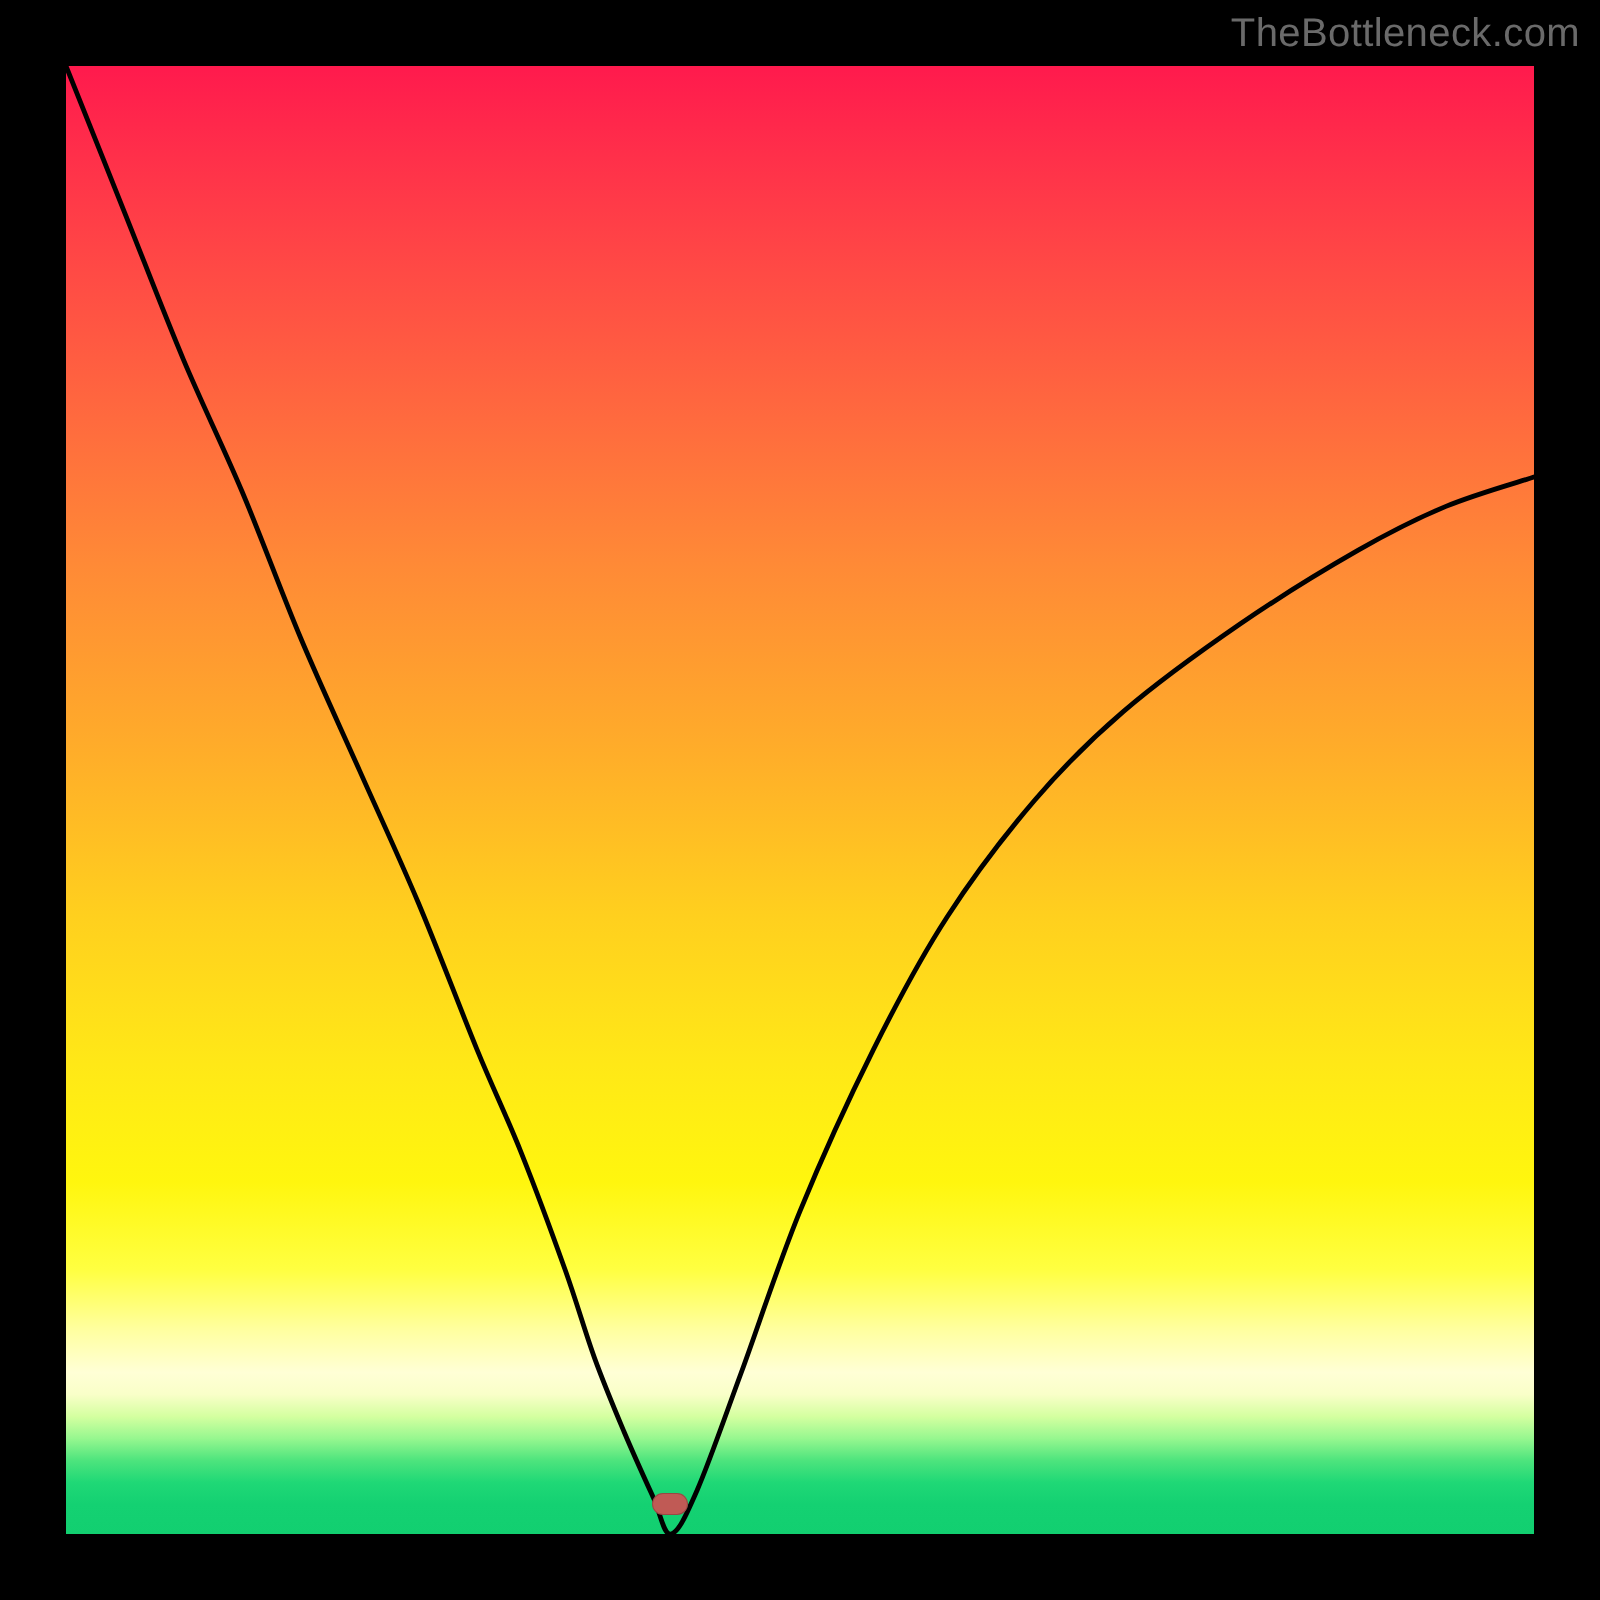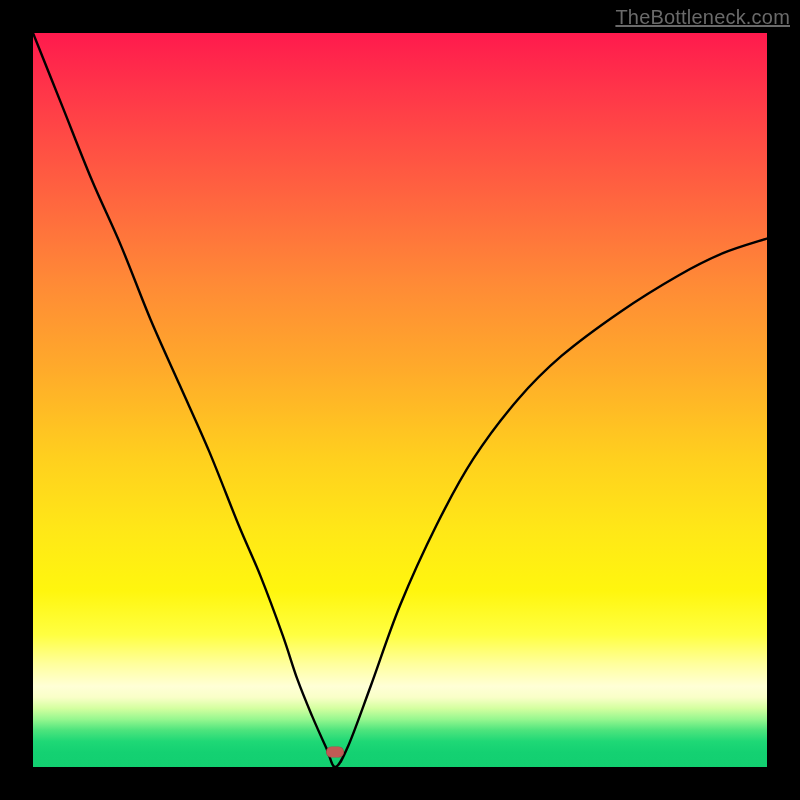--- a/index.html
+++ b/index.html
@@ -76,21 +76,20 @@
   }
   .watermark {
     position: absolute;
     top: 6px;
     right: 10px;
     color: #6a6a6a;
     font-size: 20px;
     font-weight: 500;
     letter-spacing: 0.2px;
     user-select: none;
-    text-decoration: underline;
   }
 </style>
 </head>
 <body>
 
 <div class="frame">
 
   <div class="plot-area">
     <div class="gradient"></div>
 

